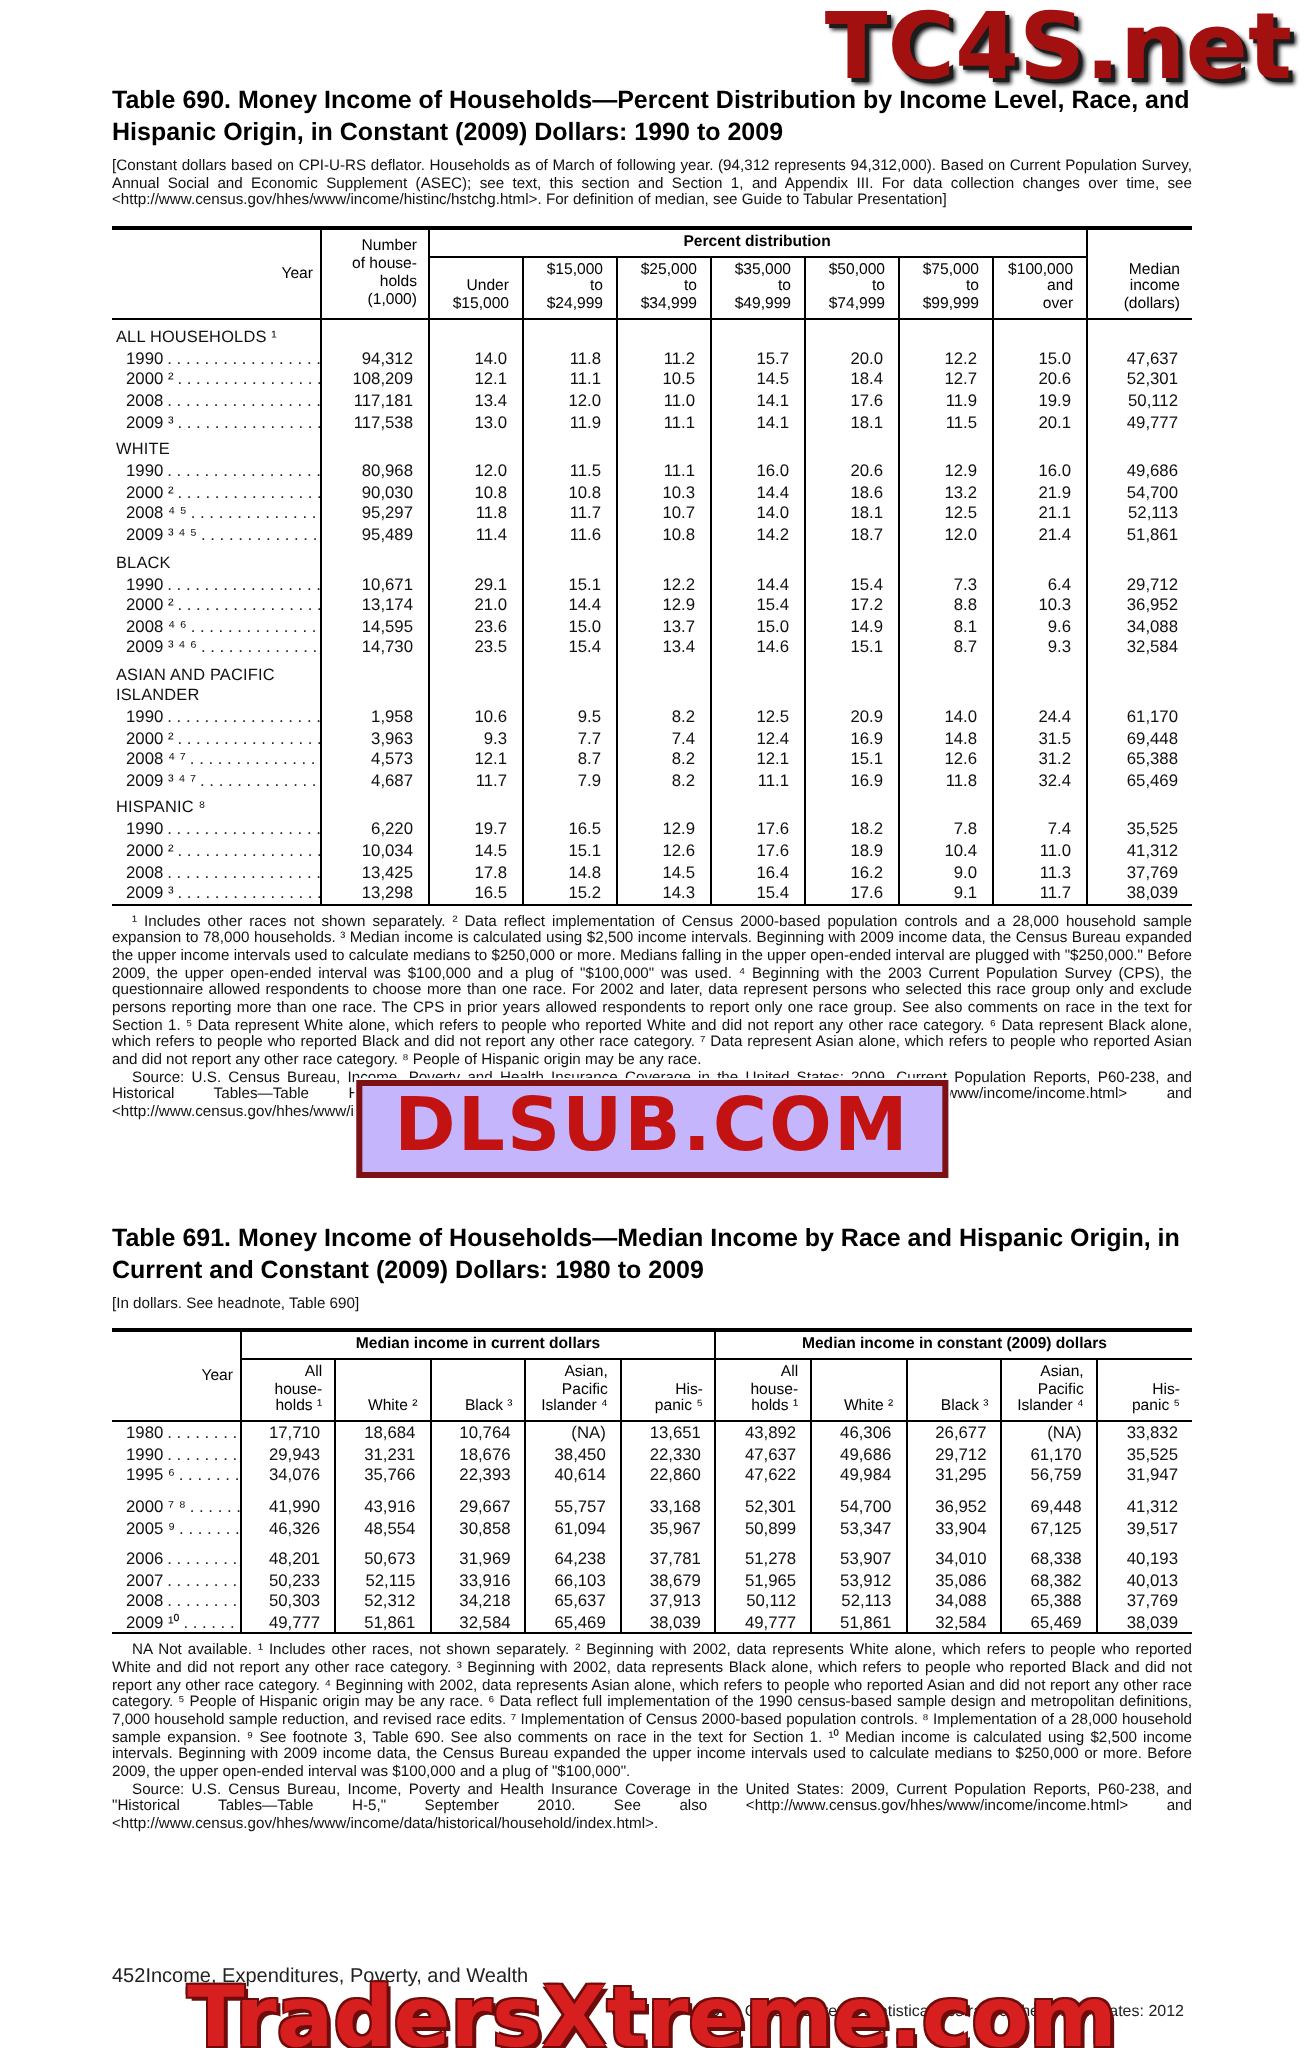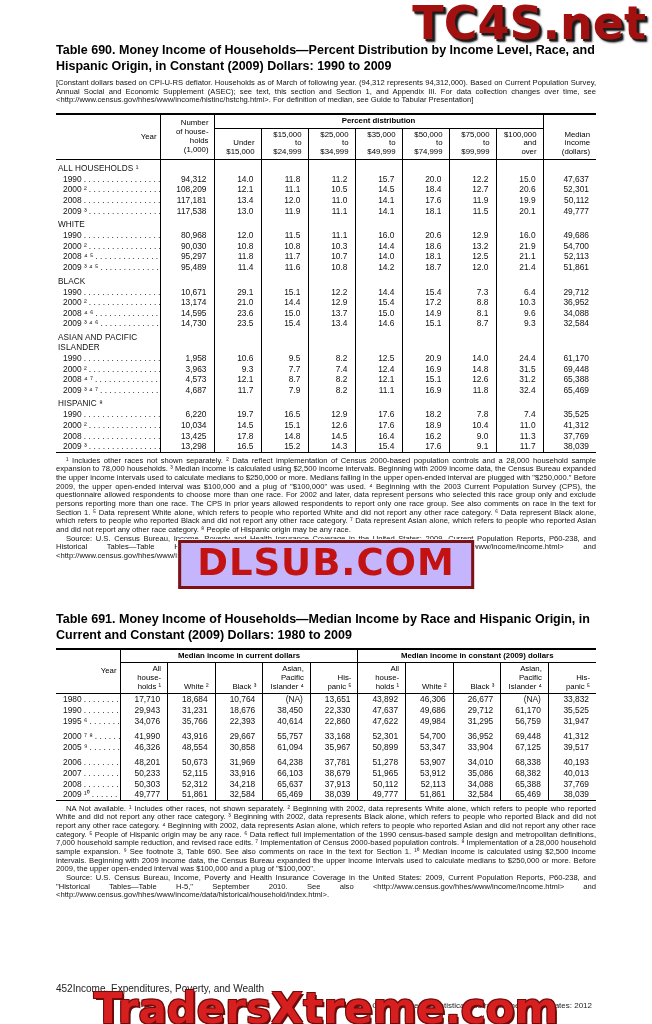--- a/index.html
+++ b/index.html
@@ -531,20 +531,21 @@
           <td class="num">38,039</td>
         </tr>
       </tbody>
   </table>
 
   <p class="footnotes">¹ Includes other races not shown separately. ² Data reflect implementation of Census 2000-based population controls and a 28,000 household sample expansion to 78,000 households. ³ Median income is calculated using $2,500 income intervals. Beginning with 2009 income data, the Census Bureau expanded the upper income intervals used to calculate medians to $250,000 or more. Medians falling in the upper open-ended interval are plugged with "$250,000." Before 2009, the upper open-ended interval was $100,000 and a plug of "$100,000" was used. ⁴ Beginning with the 2003 Current Population Survey (CPS), the questionnaire allowed respondents to choose more than one race. For 2002 and later, data represent persons who selected this race group only and exclude persons reporting more than one race. The CPS in prior years allowed respondents to report only one race group. See also comments on race in the text for Section 1. ⁵ Data represent White alone, which refers to people who reported White and did not report any other race category. ⁶ Data represent Black alone, which refers to people who reported Black and did not report any other race category. ⁷ Data represent Asian alone, which refers to people who reported Asian and did not report any other race category. ⁸ People of Hispanic origin may be any race.</p>
   <p class="source"><span>Source: U.S. Census Bureau, </span><span class="it">Income, Poverty and Health Insurance Coverage in the United States: 2009,</span><span> Current Population Reports, P60-238, and Historical Tables—Table H17, September 2010. See also &lt;http://www.census.gov/hhes/www/income/income.html&gt; and &lt;http://www.census.gov/hhes/www/income/data/historical/household/index.html&gt;.</span></p>
 
   <div class="t691-wrap">
     <h1 class="tbl-title">Table 691. Money Income of Households—Median Income by Race and Hispanic Origin, in Current and Constant (2009) Dollars: 1980 to 2009</h1>
+    <p class="headnote">[In dollars. See headnote, Table 690]</p>
 
     <table class="datatable t691">
       <colgroup>
         <col style="width:64px">
         <col>
           <col>
           <col>
           <col>
           <col>
           <col>

